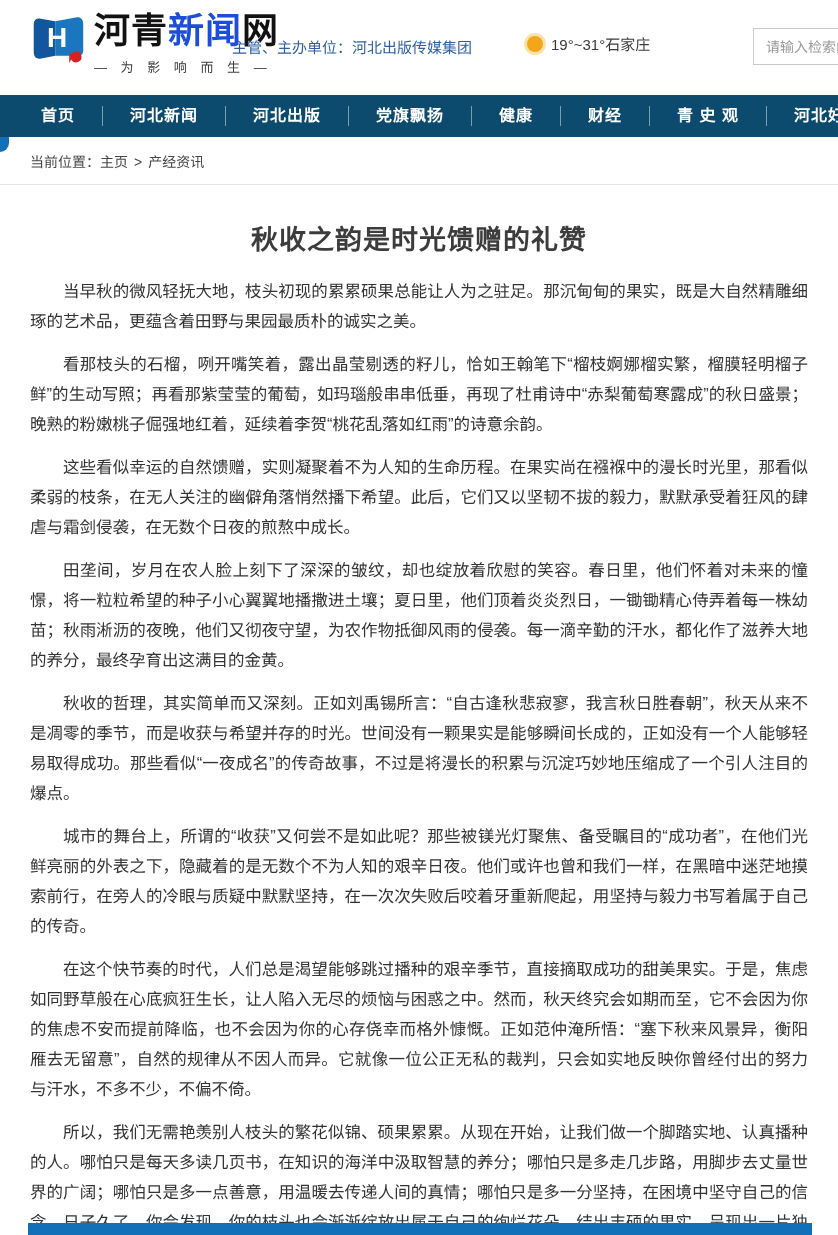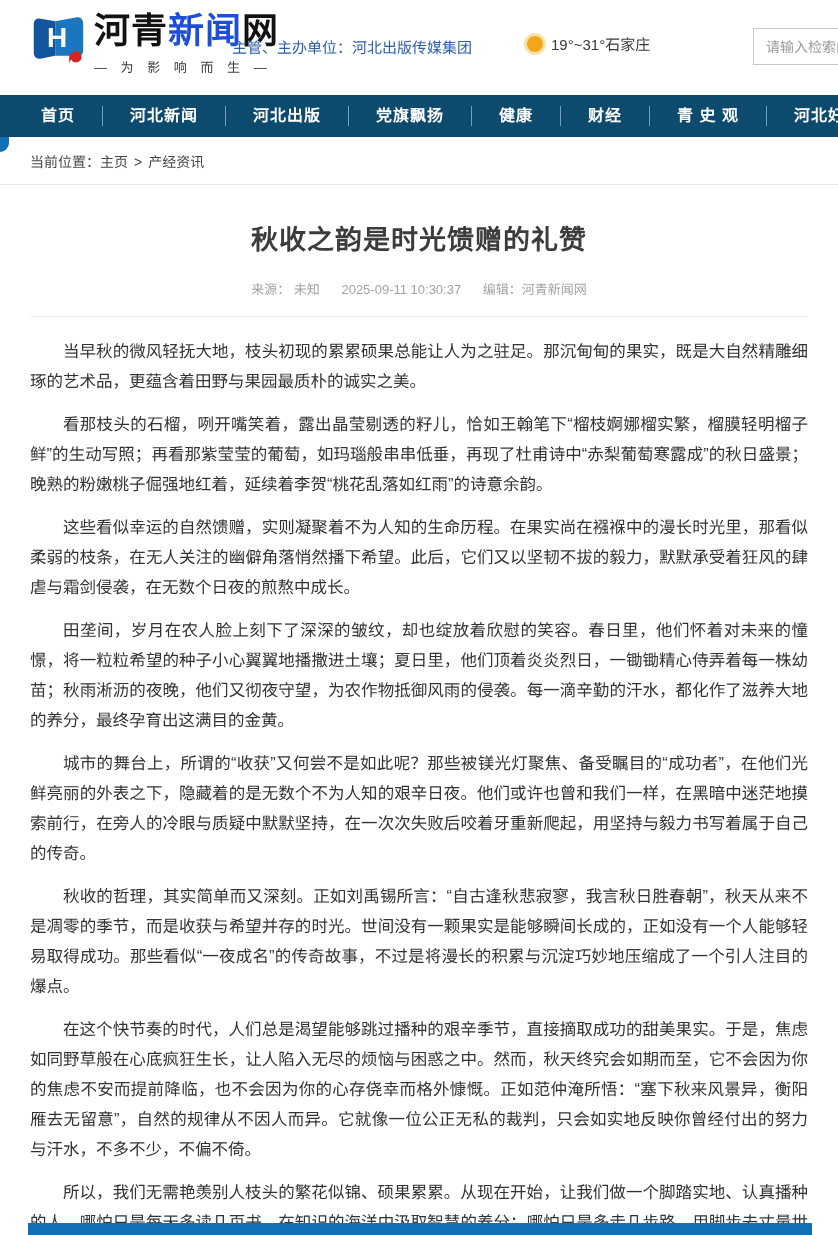--- a/index.html
+++ b/index.html
@@ -88,32 +88,27 @@
   <div class="nav-nub"></div>
 
   <div class="crumb-row">
     <div class="crumb">
       <span>当前位置：</span><a>主页</a><span class="sep">&gt;</span><a>产经资讯</a>
     </div>
   </div>
 
   <div class="article">
     <h1 class="article-title">秋收之韵是时光馈赠的礼赞</h1>
-    <div class="article-meta">
-      <span>来源： 未知</span>
-      <span>2025-09-11 10:30:37</span>
-      <span>编辑：河青新闻网</span>
-    </div>
     <div class="article-body">
       <p>当早秋的微风轻抚大地，枝头初现的累累硕果总能让人为之驻足。那沉甸甸的果实，既是大自然精雕细琢的艺术品，更蕴含着田野与果园最质朴的诚实之美。</p>
       <p>看那枝头的石榴，咧开嘴笑着，露出晶莹剔透的籽儿，恰如王翰笔下“榴枝婀娜榴实繁，榴膜轻明榴子鲜”的生动写照；再看那紫莹莹的葡萄，如玛瑙般串串低垂，再现了杜甫诗中“赤梨葡萄寒露成”的秋日盛景；晚熟的粉嫩桃子倔强地红着，延续着李贺“桃花乱落如红雨”的诗意余韵。</p>
       <p>这些看似幸运的自然馈赠，实则凝聚着不为人知的生命历程。在果实尚在襁褓中的漫长时光里，那看似柔弱的枝条，在无人关注的幽僻角落悄然播下希望。此后，它们又以坚韧不拔的毅力，默默承受着狂风的肆虐与霜剑侵袭，在无数个日夜的煎熬中成长。</p>
       <p>田垄间，岁月在农人脸上刻下了深深的皱纹，却也绽放着欣慰的笑容。春日里，他们怀着对未来的憧憬，将一粒粒希望的种子小心翼翼地播撒进土壤；夏日里，他们顶着炎炎烈日，一锄锄精心侍弄着每一株幼苗；秋雨淅沥的夜晚，他们又彻夜守望，为农作物抵御风雨的侵袭。每一滴辛勤的汗水，都化作了滋养大地的养分，最终孕育出这满目的金黄。</p>
+      <p>秋收的哲理，其实简单而又深刻。正如刘禹锡所言：“自古逢秋悲寂寥，我言秋日胜春朝”，秋天从来不是凋零的季节，而是收获与希望并存的时光。世间没有一颗果实是能够瞬间长成的，正如没有一个人能够轻易取得成功。那些看似“一夜成名”的传奇故事，不过是将漫长的积累与沉淀巧妙地压缩成了一个引人注目的爆点。</p>
       <p>城市的舞台上，所谓的“收获”又何尝不是如此呢？那些被镁光灯聚焦、备受瞩目的“成功者”，在他们光鲜亮丽的外表之下，隐藏着的是无数个不为人知的艰辛日夜。他们或许也曾和我们一样，在黑暗中迷茫地摸索前行，在旁人的冷眼与质疑中默默坚持，在一次次失败后咬着牙重新爬起，用坚持与毅力书写着属于自己的传奇。</p>
-      <p>秋收的哲理，其实简单而又深刻。正如刘禹锡所言：“自古逢秋悲寂寥，我言秋日胜春朝”，秋天从来不是凋零的季节，而是收获与希望并存的时光。世间没有一颗果实是能够瞬间长成的，正如没有一个人能够轻易取得成功。那些看似“一夜成名”的传奇故事，不过是将漫长的积累与沉淀巧妙地压缩成了一个引人注目的爆点。</p>
       <p>在这个快节奏的时代，人们总是渴望能够跳过播种的艰辛季节，直接摘取成功的甜美果实。于是，焦虑如同野草般在心底疯狂生长，让人陷入无尽的烦恼与困惑之中。然而，秋天终究会如期而至，它不会因为你的焦虑不安而提前降临，也不会因为你的心存侥幸而格外慷慨。正如范仲淹所悟：“塞下秋来风景异，衡阳雁去无留意”，自然的规律从不因人而异。它就像一位公正无私的裁判，只会如实地反映你曾经付出的努力与汗水，不多不少，不偏不倚。</p>
       <p>所以，我们无需艳羡别人枝头的繁花似锦、硕果累累。从现在开始，让我们做一个脚踏实地、认真播种的人。哪怕只是每天多读几页书，在知识的海洋中汲取智慧的养分；哪怕只是多走几步路，用脚步去丈量世界的广阔；哪怕只是多一点善意，用温暖去传递人间的真情；哪怕只是多一分坚持，在困境中坚守自己的信念。日子久了，你会发现，你的枝头也会渐渐绽放出属于自己的绚烂花朵，结出丰硕的果实，呈现出一片独属于你的美丽风景。</p>
 
     </div>
   </div>
 
   <div class="footer-bar"></div>
 
 </div>
 

